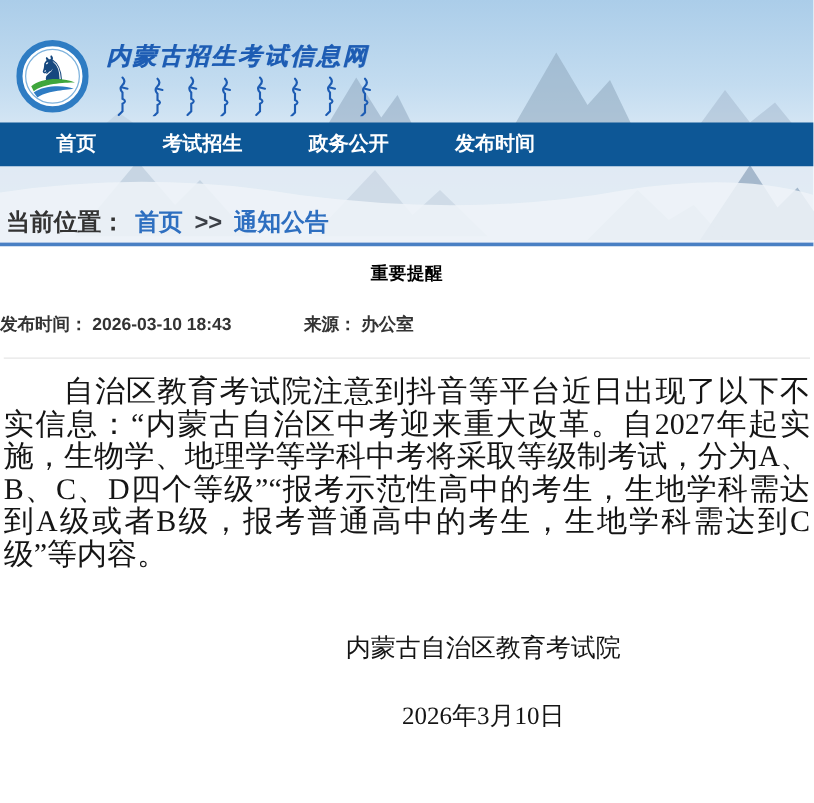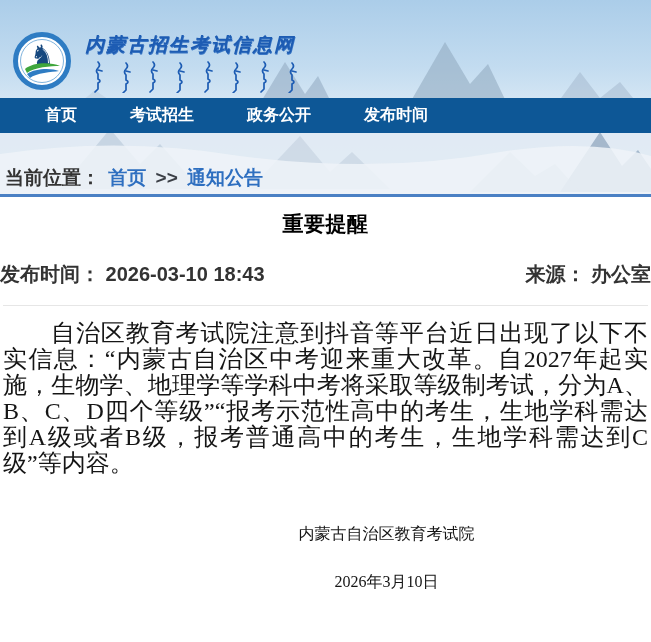--- a/index.html
+++ b/index.html
@@ -48,40 +48,40 @@
   .breadcrumb {
     position: absolute; top: 165px; left: 5px;
     font-size: 19px; font-weight: 700; color: #333;
   }
   .breadcrumb a { color: #2e6fc0; text-decoration: none; cursor: pointer; margin: 0 3px; }
   .crumb-sep { color: #3b3f46; margin: 0 1px; font-weight: 700; }
   
   .content { background: #fff; padding-top: 13px; height: 442px; }
   .article-title {
     text-align: center;
-    font-size: 21px; font-weight: 700; color: #000;
+    font-size: 14px; font-weight: 700; color: #000;
     letter-spacing: 0.5px;
   }
   .meta {
-    display: flex; justify-content: space-between; gap: 58px;
+    display: flex; justify-content: flex-start; gap: 58px;
     margin-top: 23px;
-    font-size: 20px; font-weight: 700; color: #333;
+    font-size: 14px; font-weight: 700; color: #333;
   }
   .divider { border: 0; border-top: 1px solid #e6e6e6; margin: 17px 3px 0; }
   .body-text {
     margin: 14px 3px 0;
     font-family: "Liberation Serif", "DejaVu Serif", serif;
     font-size: 24px; line-height: 26px; color: #151515;
     text-align: justify;
   }
   .body-text p { text-indent: 2em; }
   .sign-block {
     margin-top: 48px; padding-left: 122px; text-align: center;
     font-family: "Liberation Serif", "DejaVu Serif", serif;
-    font-size: 16px; color: #151515;
+    font-size: 20px; color: #151515;
   }
   .sign-date { margin-top: 27px; }
 </style>
 </head>
 <body>
 
 <div class="page">
 
   <div class="banner">
 

